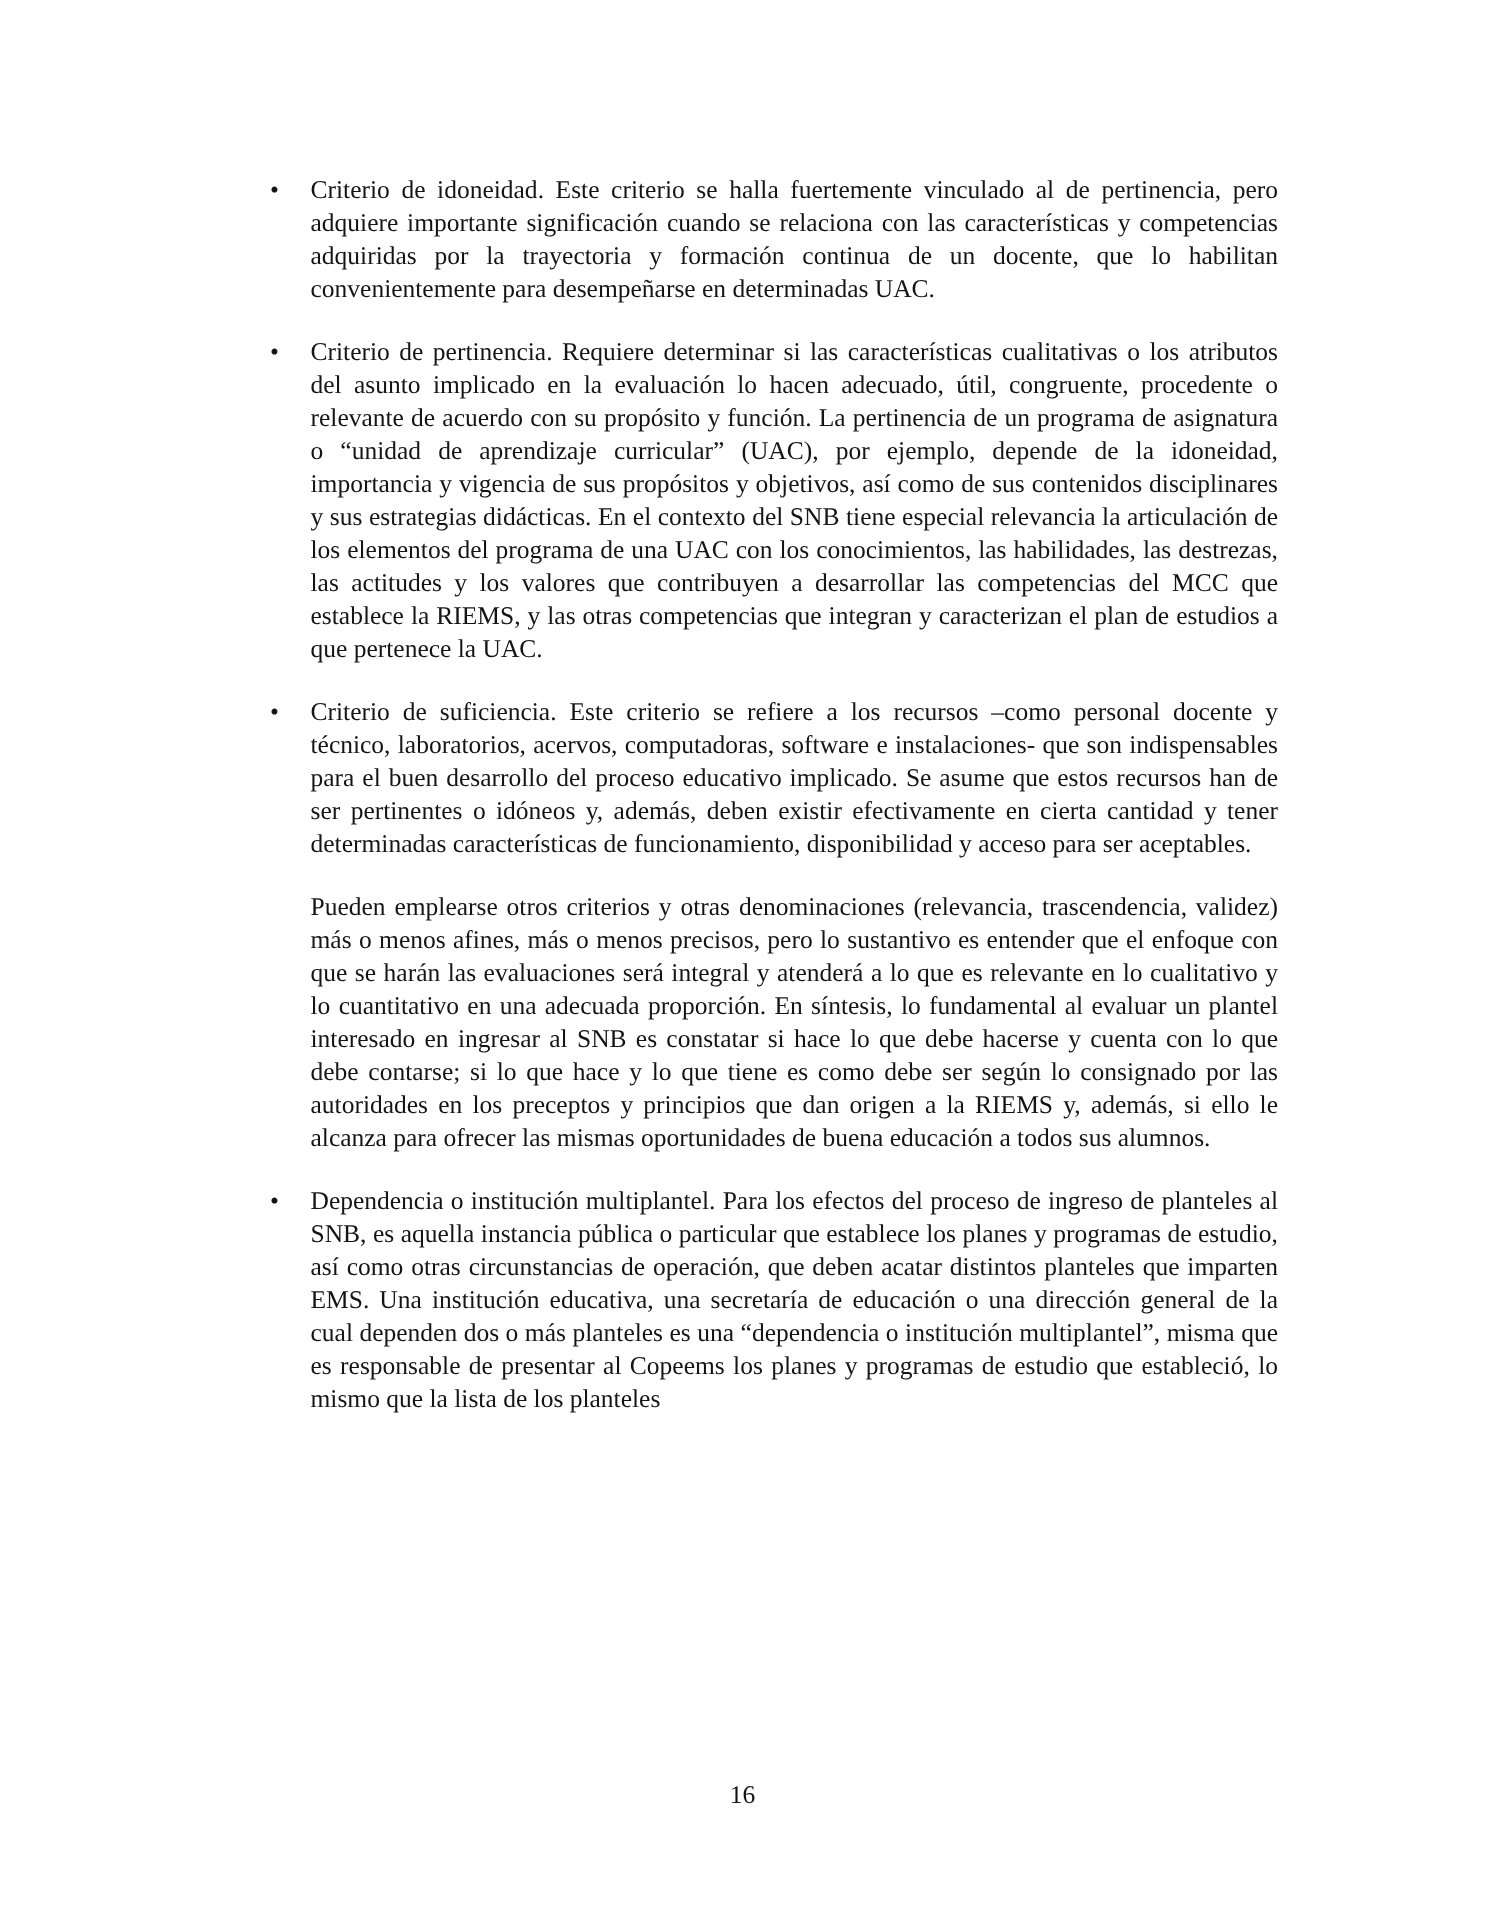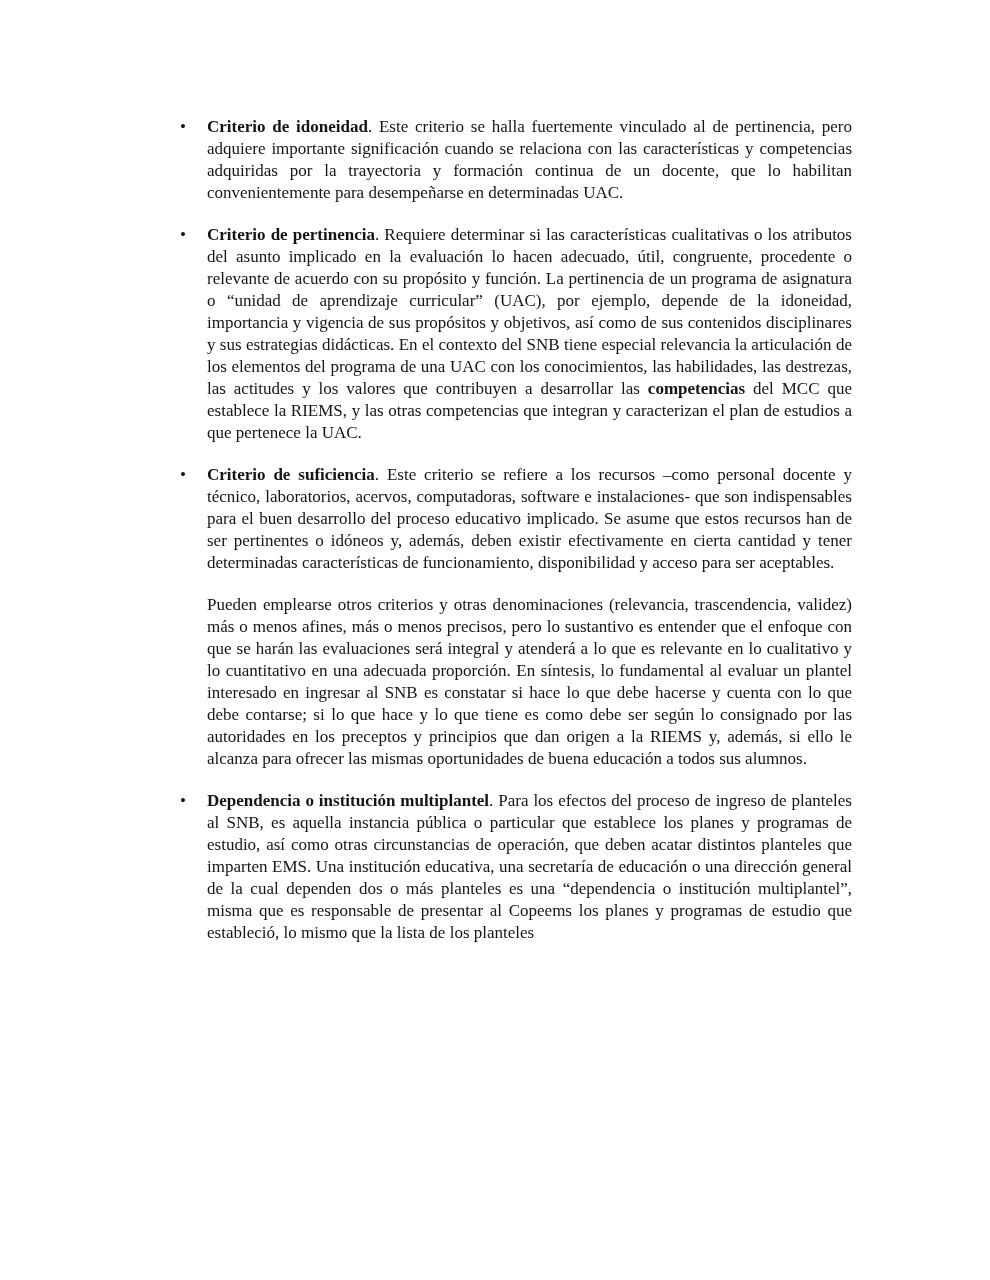--- a/index.html
+++ b/index.html
@@ -26,21 +26,21 @@
     text-align: justify;
     margin-bottom: 20px;
   }
   .para:last-child { margin-bottom: 0; }
   .para .bullet {
     position: absolute;
     left: -27px;
     top: 0;
     font-size: 17px;
   }
-  .para b { font-weight: bold; }
+  .para b { font-weight: normal; }
   .page-number {
     position: absolute;
     top: 1186px;
     left: 0;
     width: 990px;
     text-align: center;
     font-size: 17px;
     line-height: 22px;
   }
 </style>
@@ -48,13 +48,14 @@
 <body>
 
 <div class="page">
   <div class="content" id="paragraphs">
       <div class="para bullet"><span class="bullet">•</span><span><b>Criterio de idoneidad</b><span>. Este criterio se halla fuertemente vinculado al de pertinencia, pero adquiere importante significación cuando se relaciona con las características y competencias adquiridas por la trayectoria y formación continua de un docente, que lo habilitan convenientemente para desempeñarse en determinadas UAC.</span></span></div>
       <div class="para bullet"><span class="bullet">•</span><span><b>Criterio de pertinencia</b><span>. Requiere determinar si las características cualitativas o los atributos del asunto implicado en la evaluación lo hacen adecuado, útil, congruente, procedente o relevante de acuerdo con su propósito y función. La pertinencia de un programa de asignatura o “unidad de aprendizaje curricular” (UAC), por ejemplo, depende de la idoneidad, importancia y vigencia de sus propósitos y objetivos, así como de sus contenidos disciplinares y sus estrategias didácticas. En el contexto del SNB tiene especial relevancia la articulación de los elementos del programa de una UAC con los conocimientos, las habilidades, las destrezas, las actitudes y los valores que contribuyen a desarrollar las </span><b>competencias</b><span> del MCC que establece la RIEMS, y las otras competencias que integran y caracterizan el plan de estudios a que pertenece la UAC.</span></span></div>
       <div class="para bullet"><span class="bullet">•</span><span><b>Criterio de suficiencia</b><span>. Este criterio se refiere a los recursos –como personal docente y técnico, laboratorios, acervos, computadoras, software e instalaciones- que son indispensables para el buen desarrollo del proceso educativo implicado. Se asume que estos recursos han de ser pertinentes o idóneos y, además, deben existir efectivamente en cierta cantidad y tener determinadas características de funcionamiento, disponibilidad y acceso para ser aceptables.</span></span></div>
       <div class="para plain"><span><span>Pueden emplearse otros criterios y otras denominaciones (relevancia, trascendencia, validez) más o menos afines, más o menos precisos, pero lo sustantivo es entender que el enfoque con que se harán las evaluaciones será integral y atenderá a lo que es relevante en lo cualitativo y lo cuantitativo en una adecuada proporción. En síntesis, lo fundamental al evaluar un plantel interesado en ingresar al SNB es constatar si hace lo que debe hacerse y cuenta con lo que debe contarse; si lo que hace y lo que tiene es como debe ser según lo consignado por las autoridades en los preceptos y principios que dan origen a la RIEMS y, además, si ello le alcanza para ofrecer las mismas oportunidades de buena educación a todos sus alumnos.</span></span></div>
       <div class="para bullet"><span class="bullet">•</span><span><b>Dependencia o institución multiplantel</b><span>. Para los efectos del proceso de ingreso de planteles al SNB, es aquella instancia pública o particular que establece los planes y programas de estudio, así como otras circunstancias de operación, que deben acatar distintos planteles que imparten EMS. Una institución educativa, una secretaría de educación o una dirección general de la cual dependen dos o más planteles es una “dependencia o institución multiplantel”, misma que es responsable de presentar al Copeems los planes y programas de estudio que estableció, lo mismo que la lista de los planteles</span></span></div>
     </div>
+  <div class="page-number">16</div>
 </div>
 
 </body></html>

